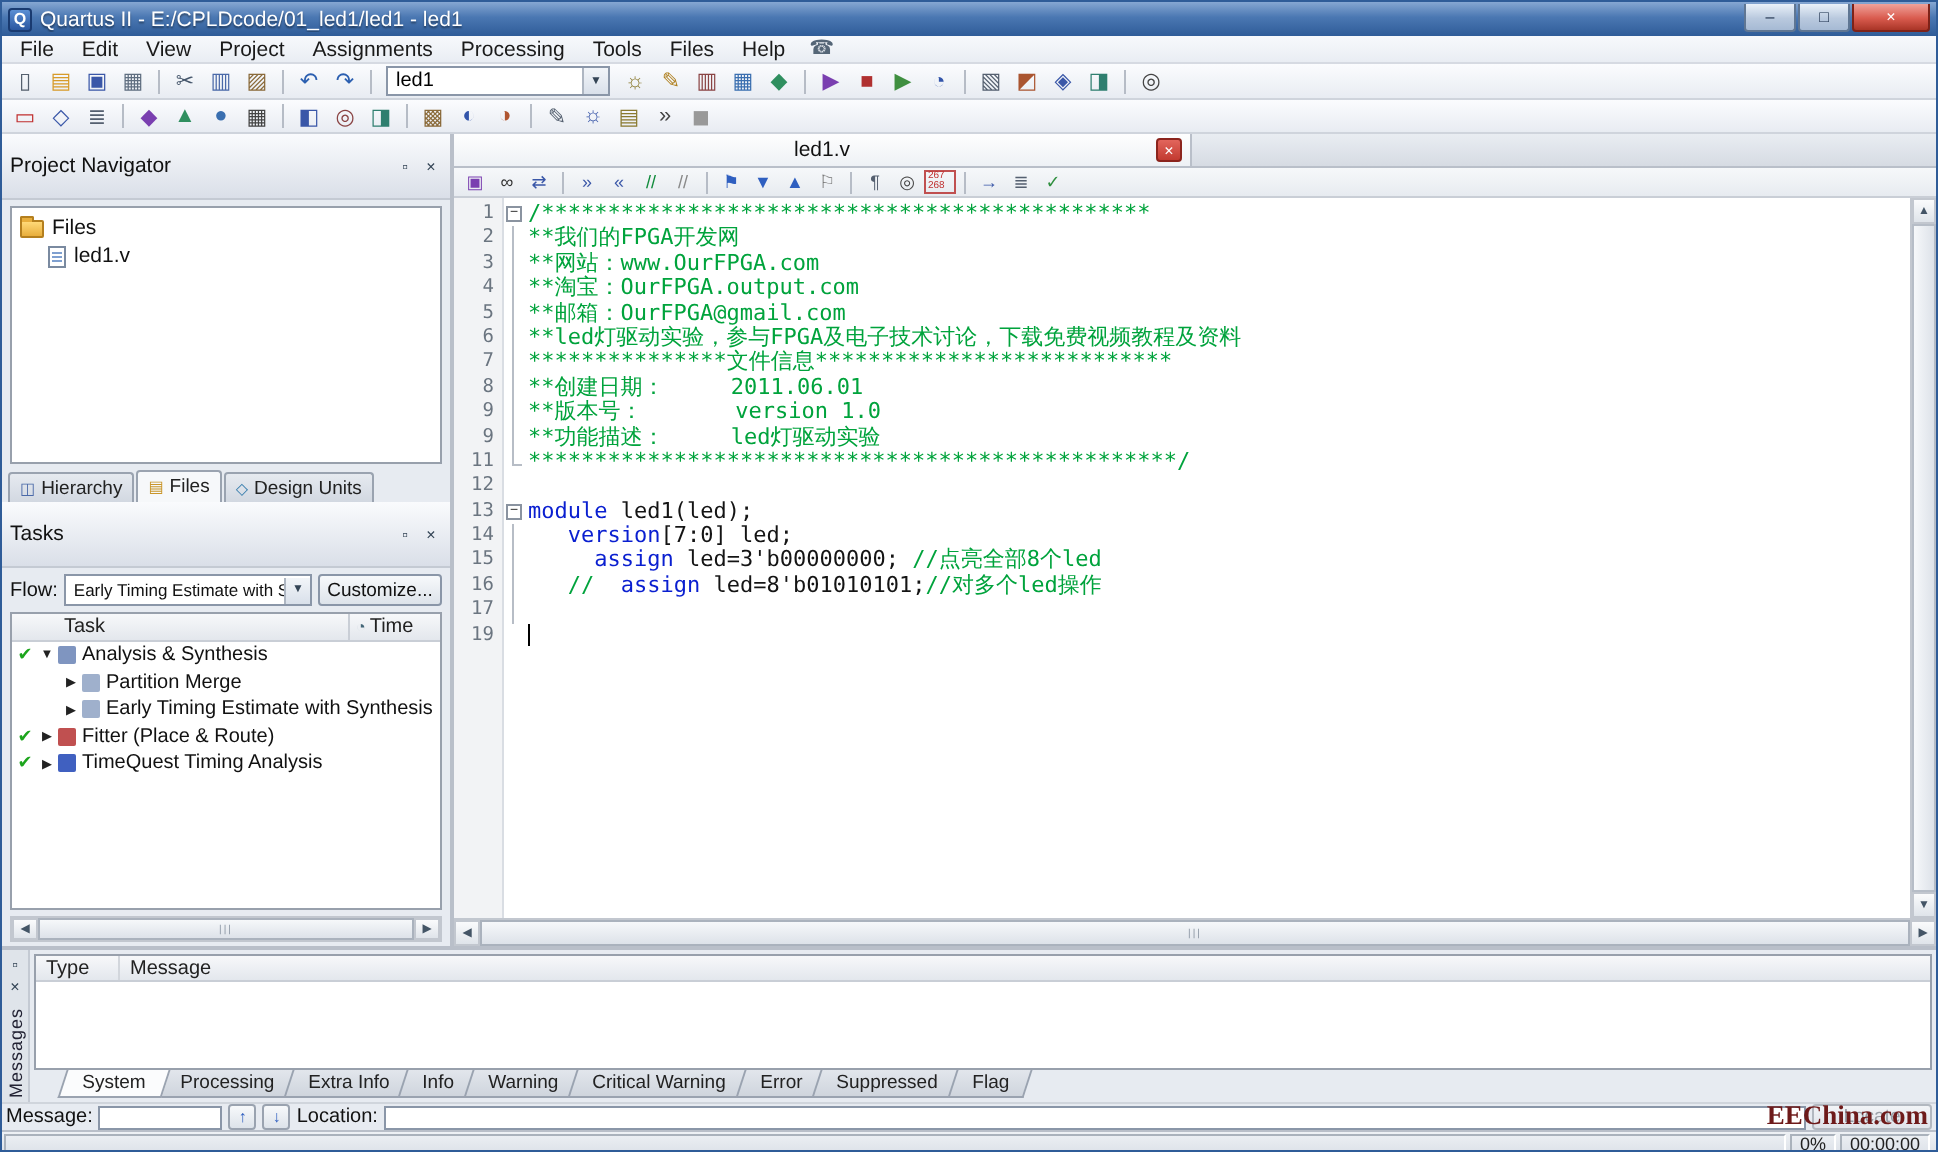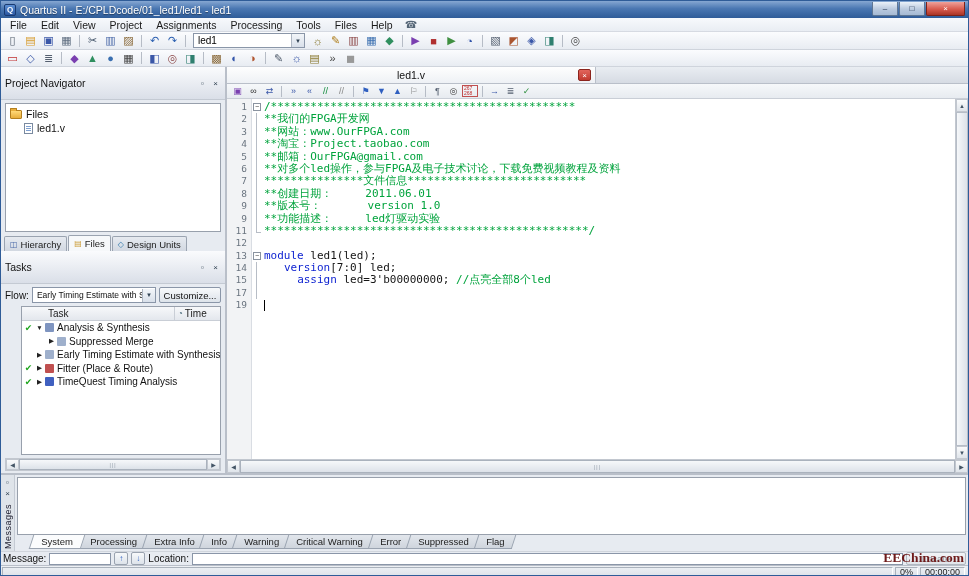--- a/index.html
+++ b/index.html
@@ -40,21 +40,21 @@
 .file-icon{width:9px;height:11px;background:#fff;border:1px solid #7a8aa0;position:relative;flex:0 0 auto}
 .file-icon::before{content:"";position:absolute;left:1px;right:1px;top:2px;height:1px;background:#7fa0d0;box-shadow:0 2px 0 #7fa0d0,0 4px 0 #7fa0d0}
 .nav-tabs{height:17px;display:flex;align-items:flex-end;padding-left:3px;flex:0 0 auto}
 .nav-tab{display:flex;align-items:center;gap:3px;padding:0 5px;height:15px;font-size:9.5px;color:#222;background:linear-gradient(#e6eaf0,#d2d8e1);border:1px solid #9aa3b0;border-bottom:none;border-radius:2px 2px 0 0;margin-right:1px;white-space:nowrap}
 .nav-tab.active{background:#f6f8fa;height:16px}
 .nt-icon{font-size:8px}
 .tasks{flex:1;display:flex;flex-direction:column;min-height:0}
 .flow-row{display:flex;align-items:center;gap:3px;padding:3px 4px 2px 4px;font-size:10px;color:#111;flex:0 0 auto}
 .flow-combo{flex:1;height:16px;margin:0;font-size:8.5px}
 .customize-btn{width:62px;height:16px;background:linear-gradient(#f7f9fb,#dde3ea);border:1px solid #8a96a8;border-radius:2px;font-size:9.5px;display:flex;align-items:center;justify-content:center;flex:0 0 auto}
-.task-table{flex:1;margin:1px 4px 2px 20px;background:#fff;border:1px solid #98a0ac;display:flex;flex-direction:column;overflow:hidden}
+.task-table{flex:1;margin:1px 4px 2px 4px;background:#fff;border:1px solid #98a0ac;display:flex;flex-direction:column;overflow:hidden}
 .task-header{display:flex;height:14px;background:linear-gradient(#f7f8fa,#e3e7ed);border-bottom:1px solid #c9ced6;font-size:10px;color:#222;flex:0 0 auto}
 .th-task{flex:1;display:flex;align-items:center;padding-left:26px}
 .th-time{width:46px;border-left:1px solid #c9ced6;display:flex;align-items:center;gap:2px;padding-left:3px}
 .clock{font-size:8px;color:#467}
 .task-row{display:flex;align-items:center;height:13.5px;font-size:10px;color:#111}
 .tr-check{width:13px;text-align:center;color:#1da51d;font-size:9px;font-weight:bold;flex:0 0 auto}
 .tr-arrow{width:9px;font-size:6.5px;color:#222;text-align:center;flex:0 0 auto}
 .tr-icon{width:9px;height:9px;border-radius:1px;margin:0 3px 0 1px;flex:0 0 auto}
 .tr-label{white-space:nowrap}
 .h-scroll{height:13px;margin:1px 4px 2px 4px;display:flex;align-items:stretch;border:1px solid #c2c7cf;background:#eef0f3;flex:0 0 auto}
@@ -267,21 +267,21 @@
               <span style="width: 0px;"></span>
               <span class="tr-arrow">▼</span>
               <span class="tr-icon" style="background: rgb(127, 149, 192);"></span>
               <span class="tr-label">Analysis &amp; Synthesis</span>
             </div>
             <div class="task-row">
               <span class="tr-check"></span>
               <span style="width: 12px;"></span>
               <span class="tr-arrow">▶</span>
               <span class="tr-icon" style="background: rgb(159, 176, 204);"></span>
-              <span class="tr-label">Suppressed Merge</span>
+              <span class="tr-label">Partition Merge</span>
             </div>
             <div class="task-row">
               <span class="tr-check"></span>
               <span style="width: 12px;"></span>
               <span class="tr-arrow">▶</span>
               <span class="tr-icon" style="background: rgb(159, 176, 204);"></span>
               <span class="tr-label">Early Timing Estimate with Synthesis</span>
             </div>
             <div class="task-row">
               <span class="tr-check">✔</span>
@@ -354,31 +354,31 @@
             <span class="ln-text"><span class="seg-c">**我们的FPGA开发网</span></span>
           </div>
           <div class="code-line">
             <span class="ln-num">3</span>
             <span class="fold-cell fold-line"></span>
             <span class="ln-text"><span class="seg-c">**网站：www.OurFPGA.com</span></span>
           </div>
           <div class="code-line">
             <span class="ln-num">4</span>
             <span class="fold-cell fold-line"></span>
-            <span class="ln-text"><span class="seg-c">**淘宝：Project.taobao.com</span></span>
+            <span class="ln-text"><span class="seg-c">**淘宝：OurFPGA.output.com</span></span>
           </div>
           <div class="code-line">
             <span class="ln-num">5</span>
             <span class="fold-cell fold-line"></span>
             <span class="ln-text"><span class="seg-c">**邮箱：OurFPGA@gmail.com</span></span>
           </div>
           <div class="code-line">
             <span class="ln-num">6</span>
             <span class="fold-cell fold-line"></span>
-            <span class="ln-text"><span class="seg-c">**对多个led操作，参与FPGA及电子技术讨论，下载免费视频教程及资料</span></span>
+            <span class="ln-text"><span class="seg-c">**led灯驱动实验，参与FPGA及电子技术讨论，下载免费视频教程及资料</span></span>
           </div>
           <div class="code-line">
             <span class="ln-num">7</span>
             <span class="fold-cell fold-line"></span>
             <span class="ln-text"><span class="seg-c">***************文件信息***************************</span></span>
           </div>
           <div class="code-line">
             <span class="ln-num">8</span>
             <span class="fold-cell fold-line"></span>
             <span class="ln-text"><span class="seg-c">**创建日期：     2011.06.01</span></span>
@@ -412,20 +412,25 @@
           </div>
           <div class="code-line">
             <span class="ln-num">14</span>
             <span class="fold-cell fold-line"></span>
             <span class="ln-text"><span class="seg-p">   </span><span class="seg-k">version</span><span class="seg-p">[7:0] led;</span></span>
           </div>
           <div class="code-line">
             <span class="ln-num">15</span>
             <span class="fold-cell fold-line"></span>
             <span class="ln-text"><span class="seg-p">     </span><span class="seg-k">assign</span><span class="seg-p"> led=3'b00000000; </span><span class="seg-c">//点亮全部8个led</span></span>
+          </div>
+          <div class="code-line">
+            <span class="ln-num">16</span>
+            <span class="fold-cell fold-line"></span>
+            <span class="ln-text"><span class="seg-p">   </span><span class="seg-c">//  </span><span class="seg-k">assign</span><span class="seg-p"> led=8'b01010101;</span><span class="seg-c">//对多个led操作</span></span>
           </div>
           <div class="code-line">
             <span class="ln-num">17</span>
             <span class="fold-cell fold-line"></span>
           </div>
           <div class="code-line">
             <span class="ln-num">19</span>
             <span class="fold-cell"></span>
             <span class="ln-text"><span class="caret"></span></span>
           </div>
@@ -449,20 +454,24 @@
 </div>
 
 <div class="messages-panel">
   <div class="msg-strip">
     <span class="ph-btn">▫</span>
     <span class="ph-btn">×</span>
     <span class="msg-vlabel">Messages</span>
   </div>
   <div class="msg-main">
     <div class="msg-grid">
+      <div class="msg-grid-header">
+        <span class="mg-type">Type</span>
+        <span class="mg-message">Message</span>
+      </div>
       <div class="msg-body"></div>
     </div>
     <div class="msg-tabs">
         <div class="msg-tab active">
           <span>System</span>
         </div>
         <div class="msg-tab">
           <span>Processing</span>
         </div>
         <div class="msg-tab">

